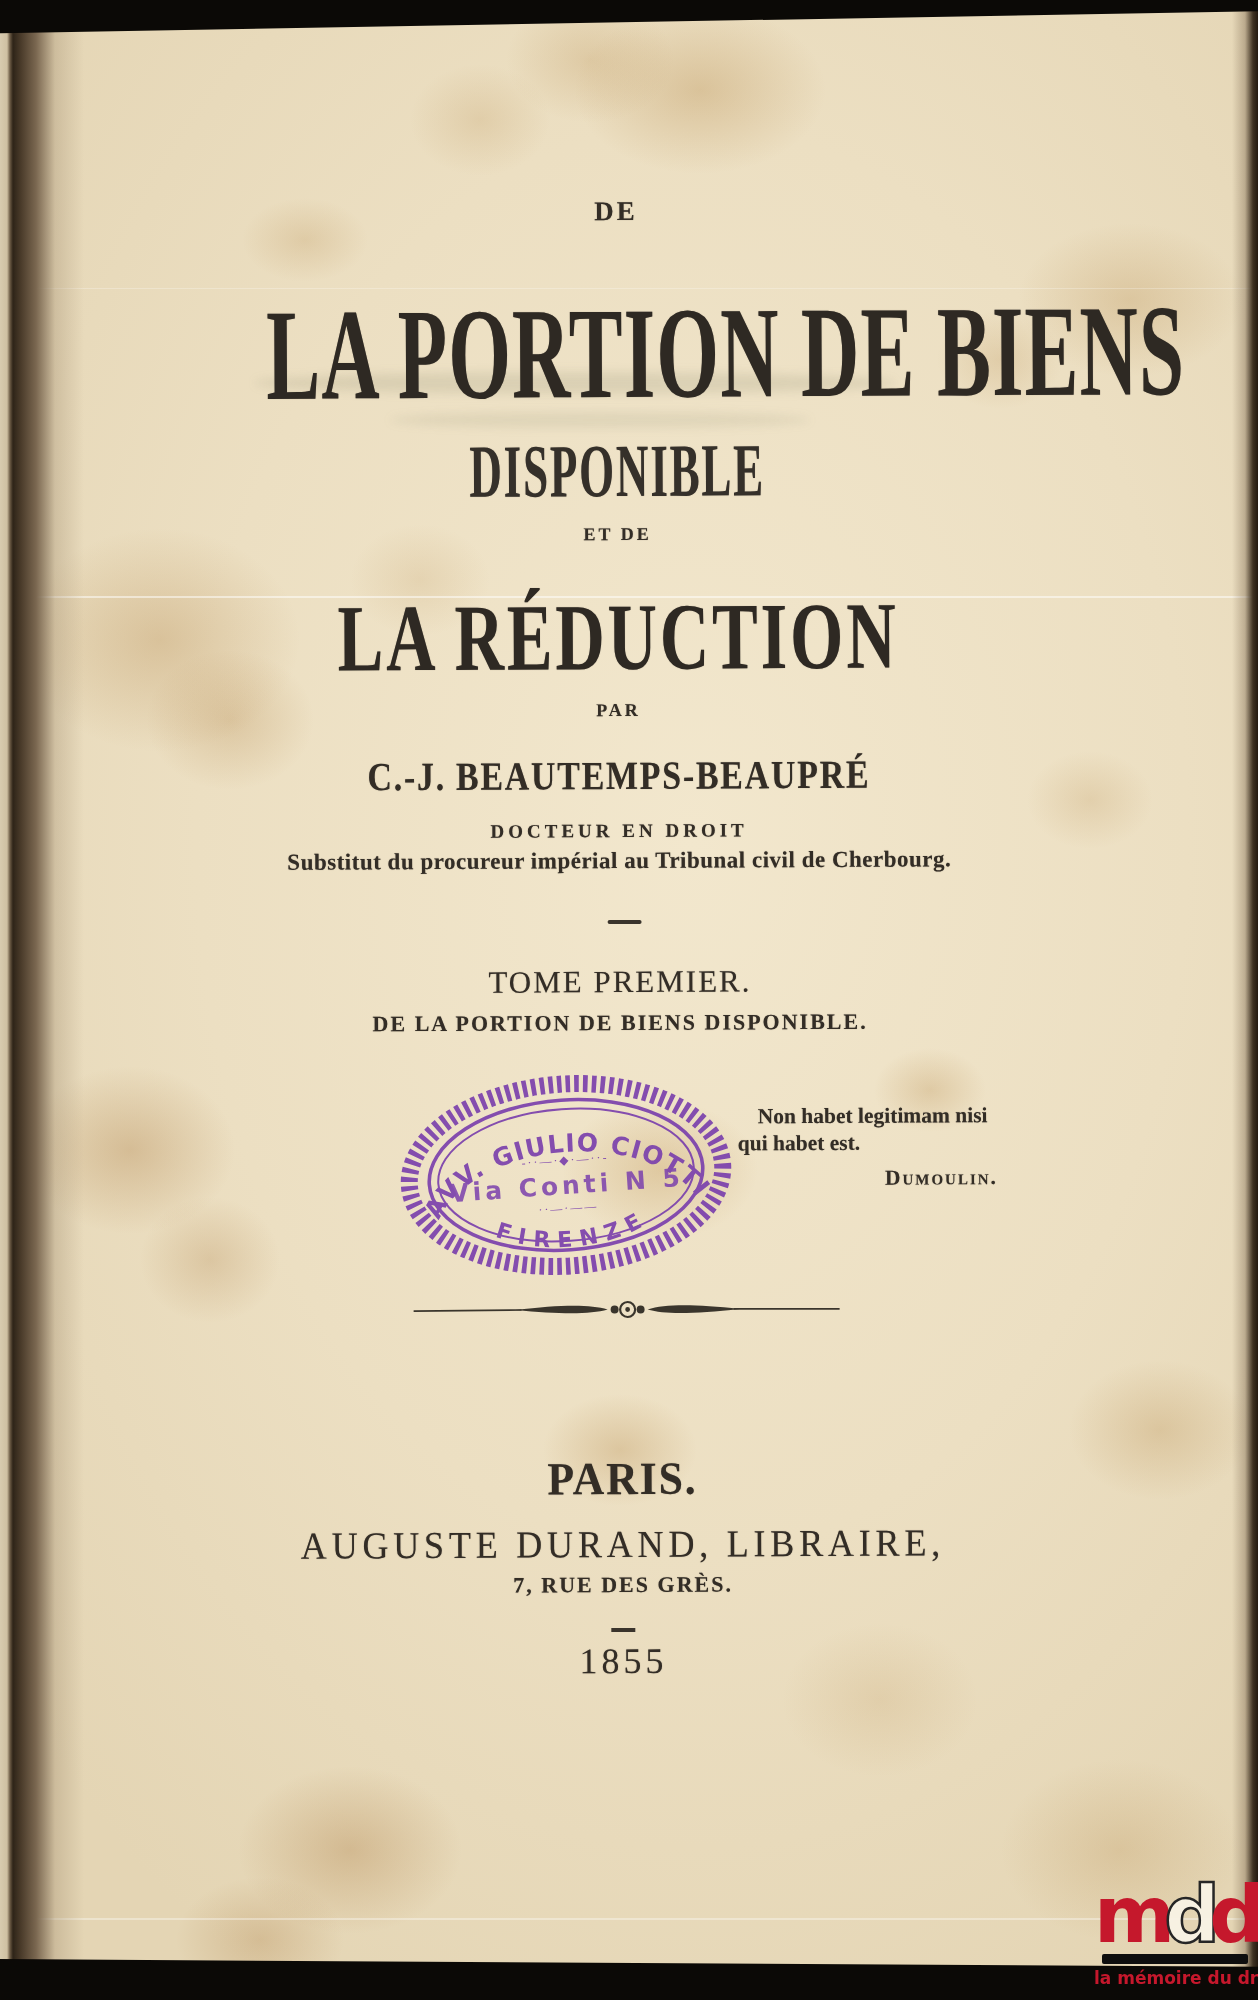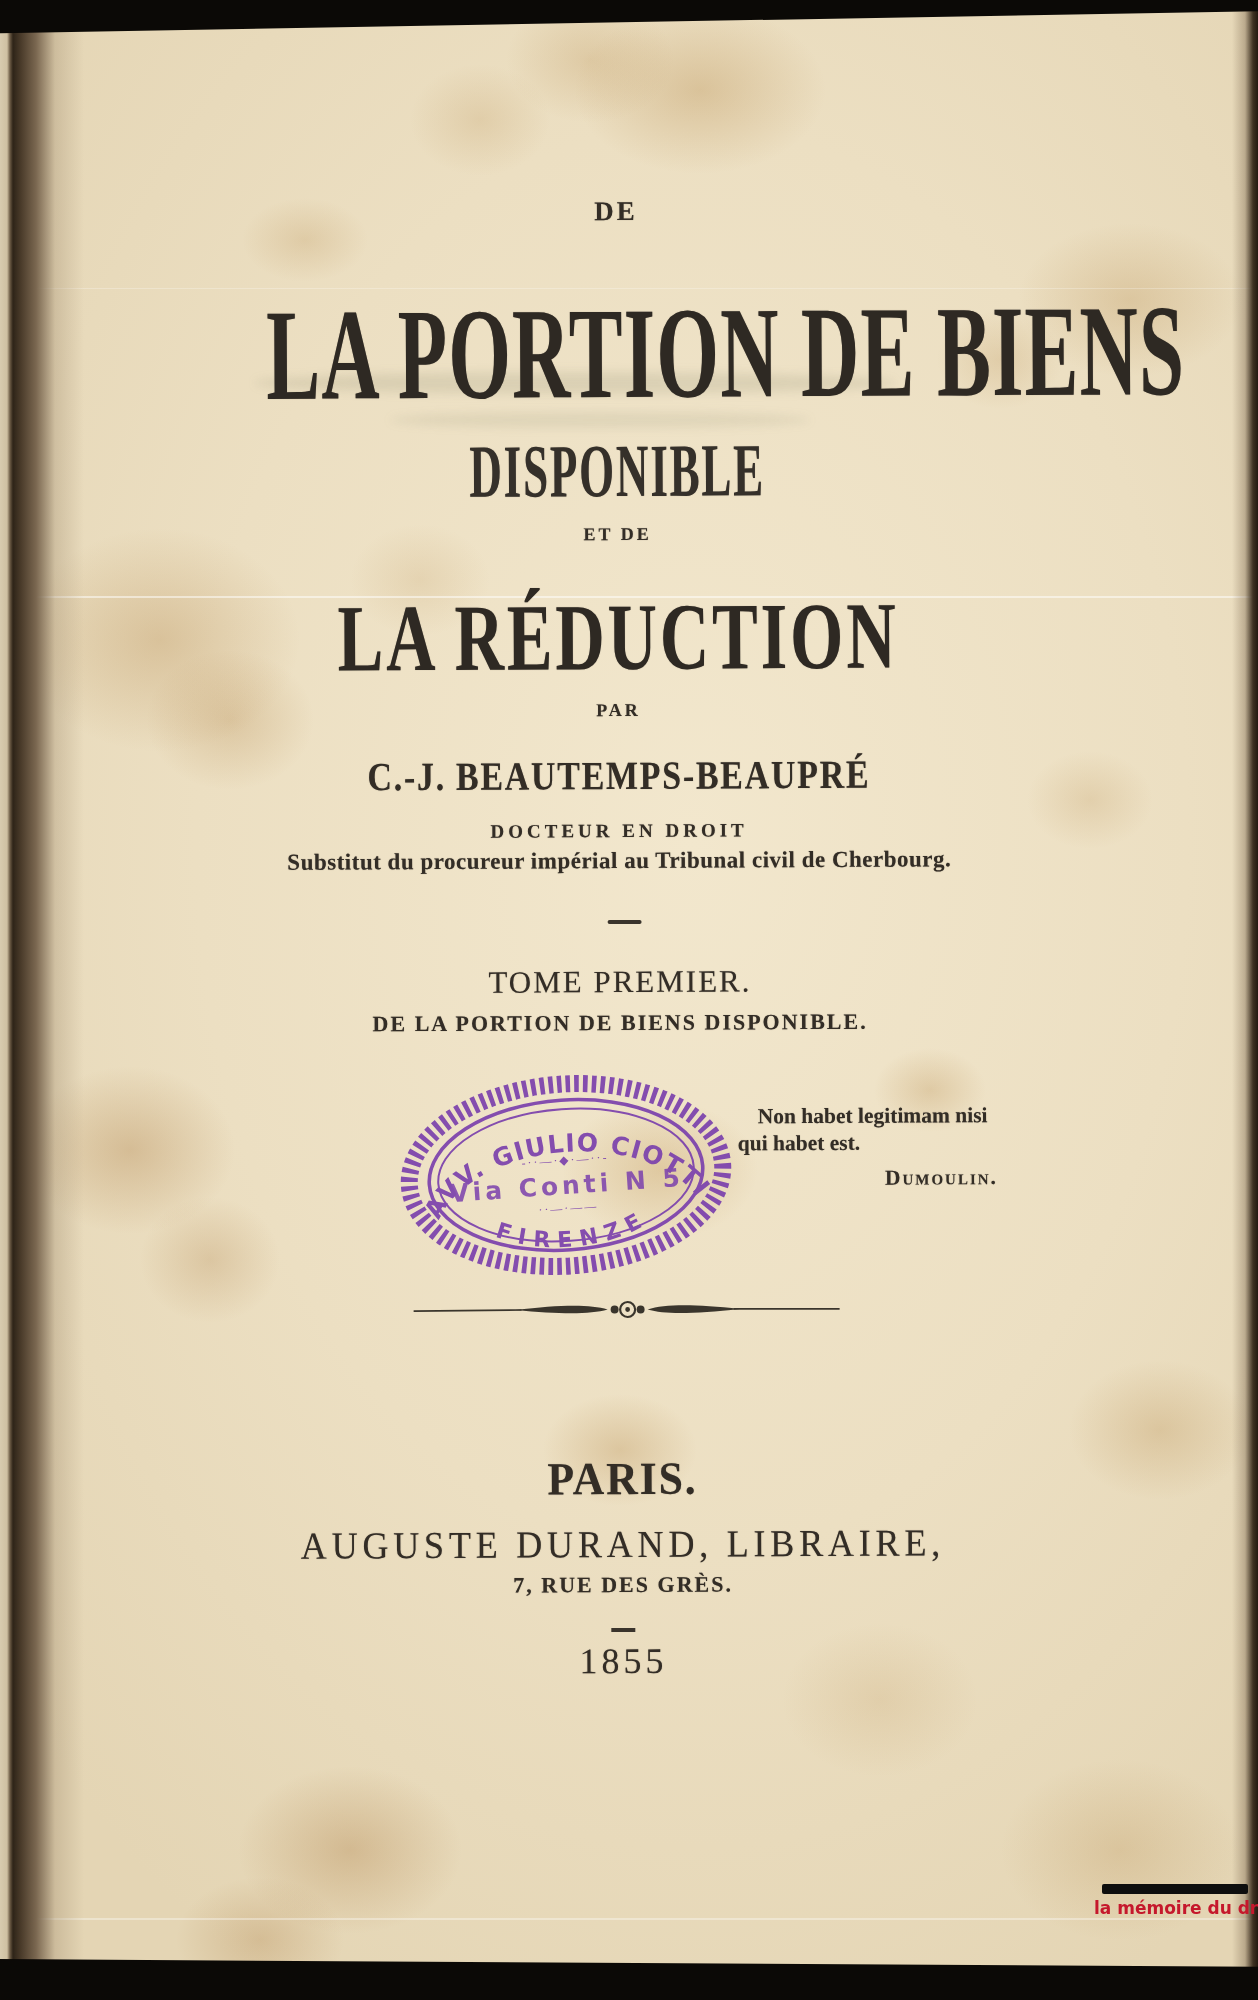--- a/index.html
+++ b/index.html
@@ -159,16 +159,19 @@
       <textPath href="#arcBot" xlink:href="#arcBot" startOffset="50%" text-anchor="middle">FIRENZE</textPath>
     </text>
   </svg>
 
   <div class="edge-left"></div>
   <div class="edge-right"></div>
   <div class="band-top"></div>
   <div class="band-bottom"></div>
 
   <div class="mdd">
+    <div class="letters">
+      <span class="lred">m</span><span class="lmid">d</span><span class="lred">d</span>
+    </div>
     <div class="bar"></div>
     <div class="tagline">la mémoire du droit</div>
   </div>
 </div>
 
 </body></html>

